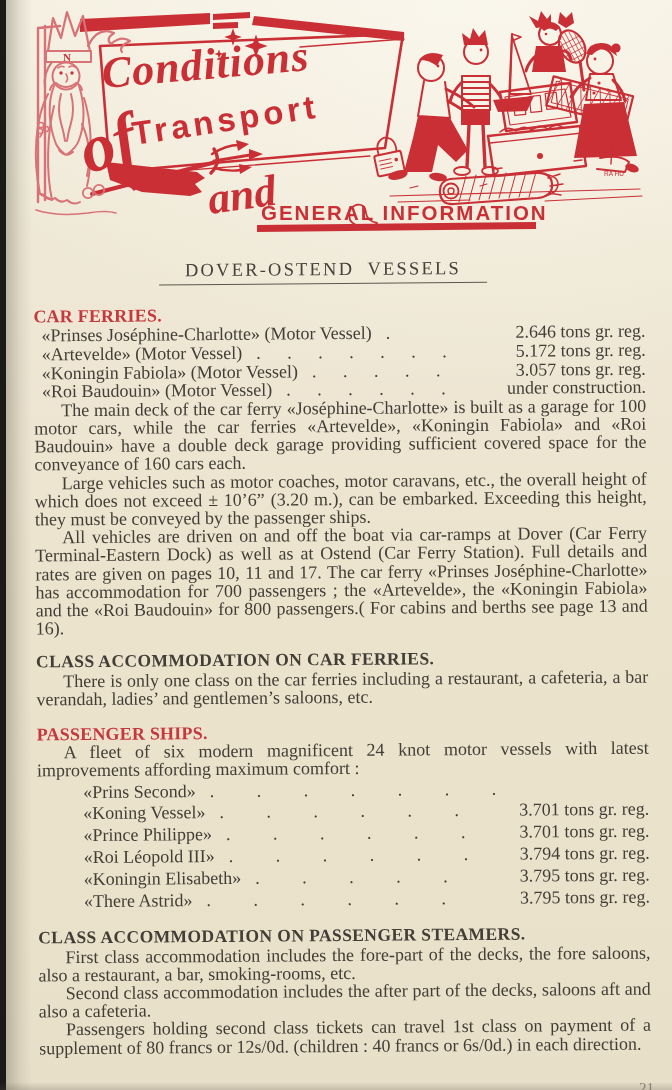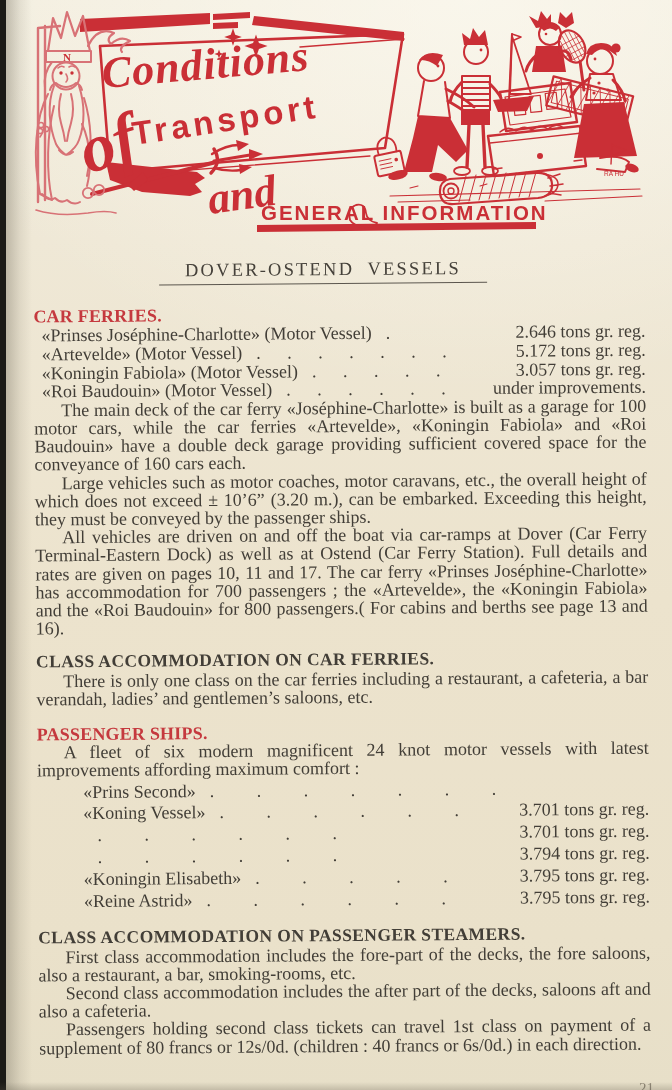--- a/index.html
+++ b/index.html
@@ -245,21 +245,21 @@
       <span class="vval">5.172 tons gr. reg.</span>
     </div>
     <div class="frow">
       <span class="vname">«Koningin Fabiola» (Motor Vessel)</span>
       <span class="leader">. . . . .</span>
       <span class="vval">3.057 tons gr. reg.</span>
     </div>
     <div class="frow">
       <span class="vname">«Roi Baudouin» (Motor Vessel)</span>
       <span class="leader">. . . . . .</span>
-      <span class="vval">under improvements.</span>
+      <span class="vval">under construction.</span>
     </div>
   </div>
   <p class="para">The main deck of the car ferry «Joséphine-Charlotte» is built as a garage for 100 motor cars, while the car ferries «Artevelde», «Koningin Fabiola» and «Roi Baudouin» have a double deck garage providing sufficient covered space for the conveyance of 160 cars each.</p>
   <p class="para">Large vehicles such as motor coaches, motor caravans, etc., the overall height of which does not exceed ± 10’6” (3.20 m.), can be embarked. Exceeding this height, they must be conveyed by the passenger ships.</p>
   <p class="para">All vehicles are driven on and off the boat via car-ramps at Dover (Car Ferry Terminal-Eastern Dock) as well as at Ostend (Car Ferry Station). Full details and rates are given on pages 10, 11 and 17. The car ferry «Prinses Joséphine-Charlotte» has accommodation for 700 passengers ; the «Artevelde», the «Koningin Fabiola» and the «Roi Baudouin» for 800 passengers.( For cabins and berths see page 13 and 16).</p>
 
   <h2 class="blk-head">CLASS ACCOMMODATION ON CAR FERRIES.</h2>
   <p class="para">There is only one class on the car ferries including a restaurant, a cafeteria, a bar verandah, ladies’ and gentlemen’s saloons, etc.</p>
 
   <h2 class="red-head ps-head">PASSENGER SHIPS.</h2>
@@ -268,34 +268,36 @@
     <div class="frow">
       <span class="vname">«Prins Second»</span>
       <span class="leader">. . . . . . .</span>
     </div>
     <div class="frow">
       <span class="vname">«Koning Vessel»</span>
       <span class="leader">. . . . . .</span>
       <span class="vval">3.701 tons gr. reg.</span>
     </div>
     <div class="frow">
+      <span class="vname">«Prince Philippe»</span>
       <span class="leader">. . . . . .</span>
       <span class="vval">3.701 tons gr. reg.</span>
     </div>
     <div class="frow">
+      <span class="vname">«Roi Léopold III»</span>
       <span class="leader">. . . . . .</span>
       <span class="vval">3.794 tons gr. reg.</span>
     </div>
     <div class="frow">
       <span class="vname">«Koningin Elisabeth»</span>
       <span class="leader">. . . . .</span>
       <span class="vval">3.795 tons gr. reg.</span>
     </div>
     <div class="frow">
-      <span class="vname">«Reine Astrid»</span>
+      <span class="vname">«There Astrid»</span>
       <span class="leader">. . . . . .</span>
       <span class="vval">3.795 tons gr. reg.</span>
     </div>
   </div>
 
   <h2 class="blk-head st-head">CLASS ACCOMMODATION ON PASSENGER STEAMERS.</h2>
   <p class="para">First class accommodation includes the fore-part of the decks, the fore saloons, also a restaurant, a bar, smoking-rooms, etc.</p>
   <p class="para">Second class accommodation includes the after part of the decks, saloons aft and also a cafeteria.</p>
   <p class="para">Passengers holding second class tickets can travel 1st class on payment of a supplement of 80 francs or 12s/0d. (children : 40 francs or 6s/0d.) in each direction.</p>
 </div>

